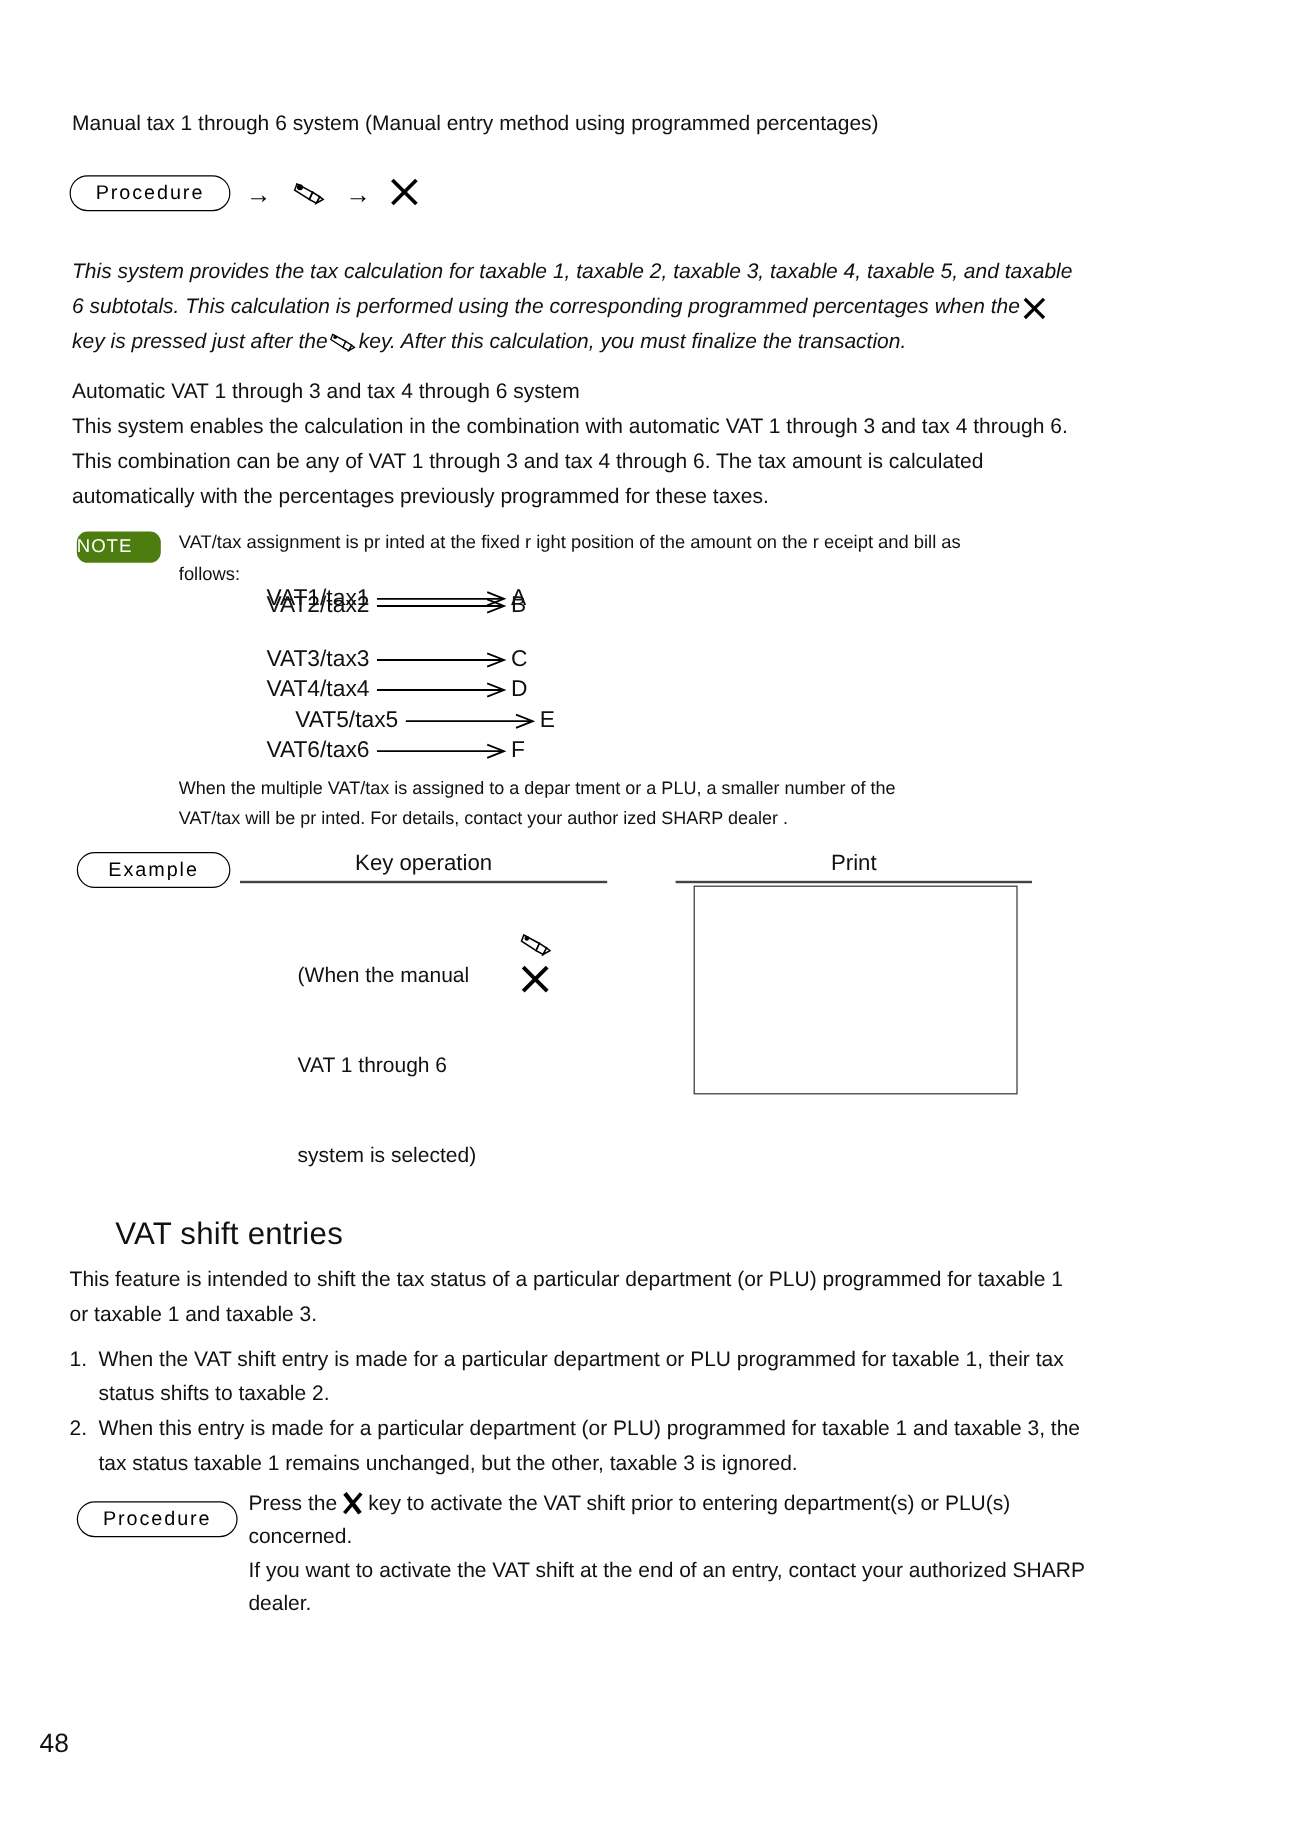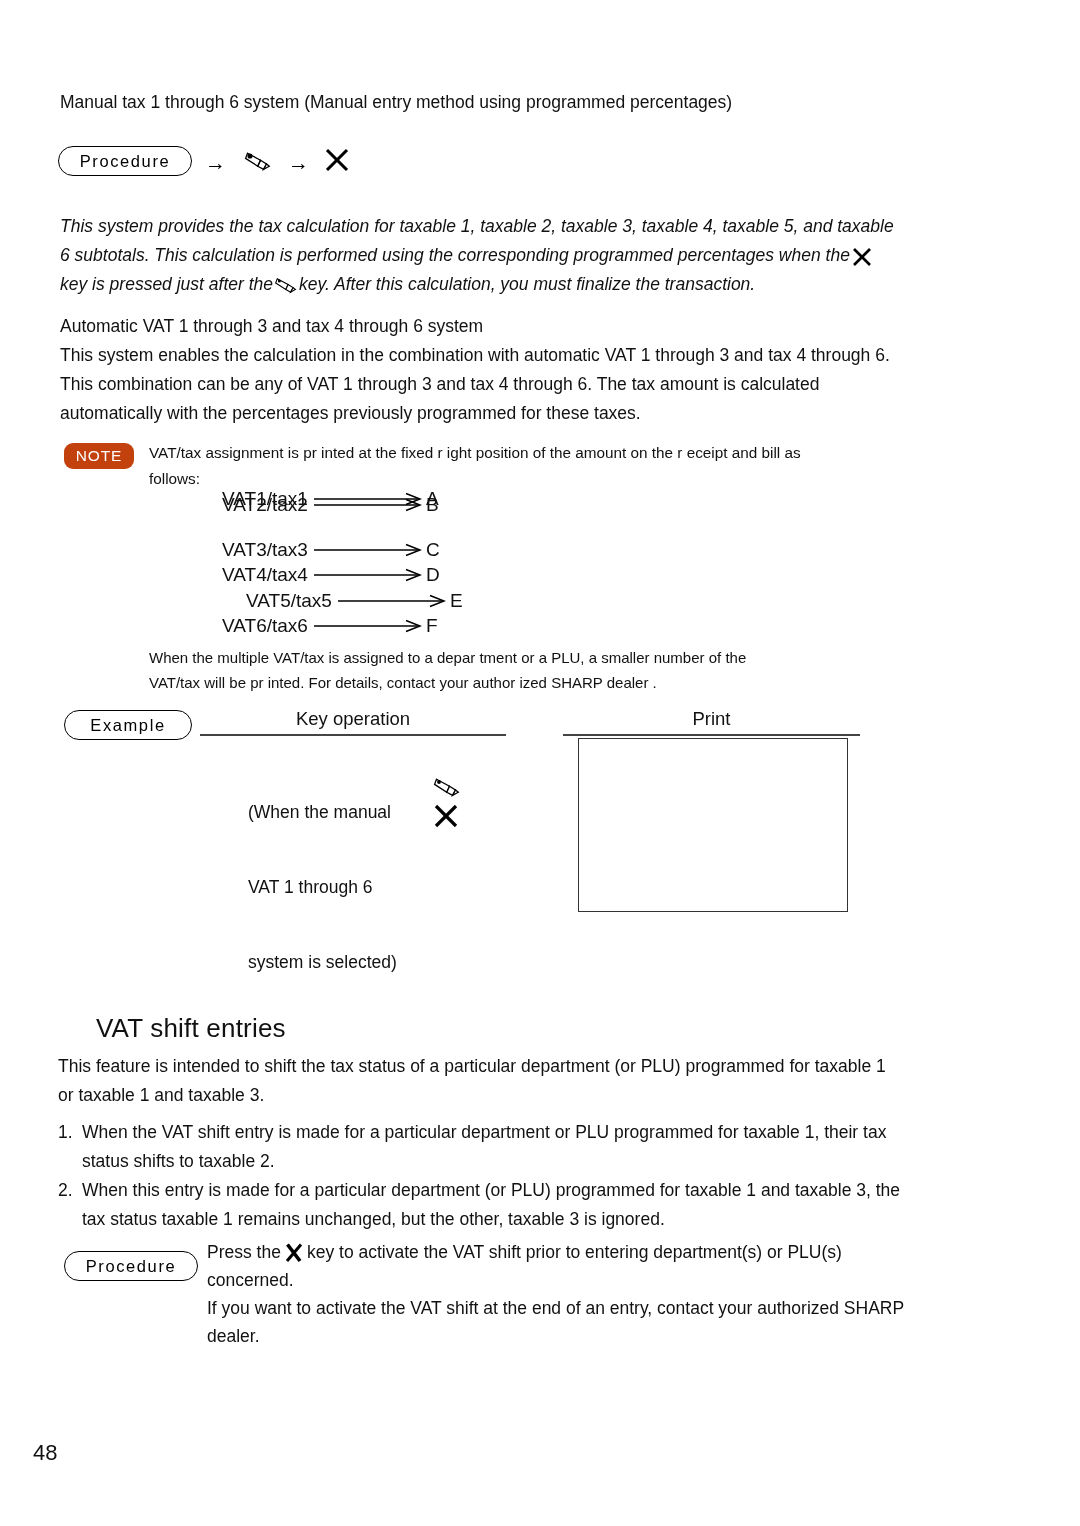--- a/index.html
+++ b/index.html
@@ -53,22 +53,22 @@
     font-size: 16.5px;
     letter-spacing: 1.6px;
     color: #000;
   }
 
   
   .note-badge {
     position: absolute;
     display: flex;
     align-items: center;
-    justify-content: center;
-    background: #c2410c;
+    justify-content: flex-start;
+    background: #4d7c0f;
     border-radius: 9px;
     box-sizing: border-box;
   }
   .note-badge span {
     color: #fff;
     font-size: 15.5px;
     letter-spacing: 0.8px;
   }
 
   

